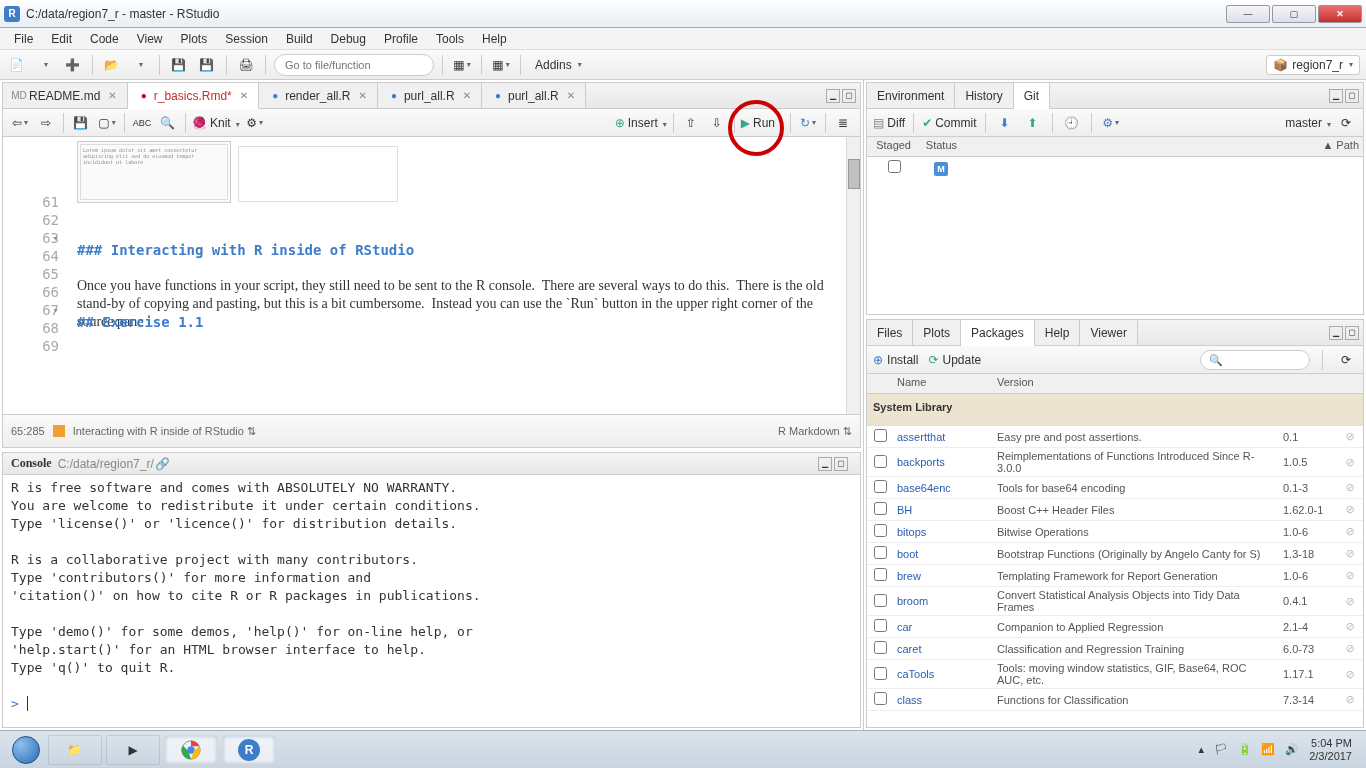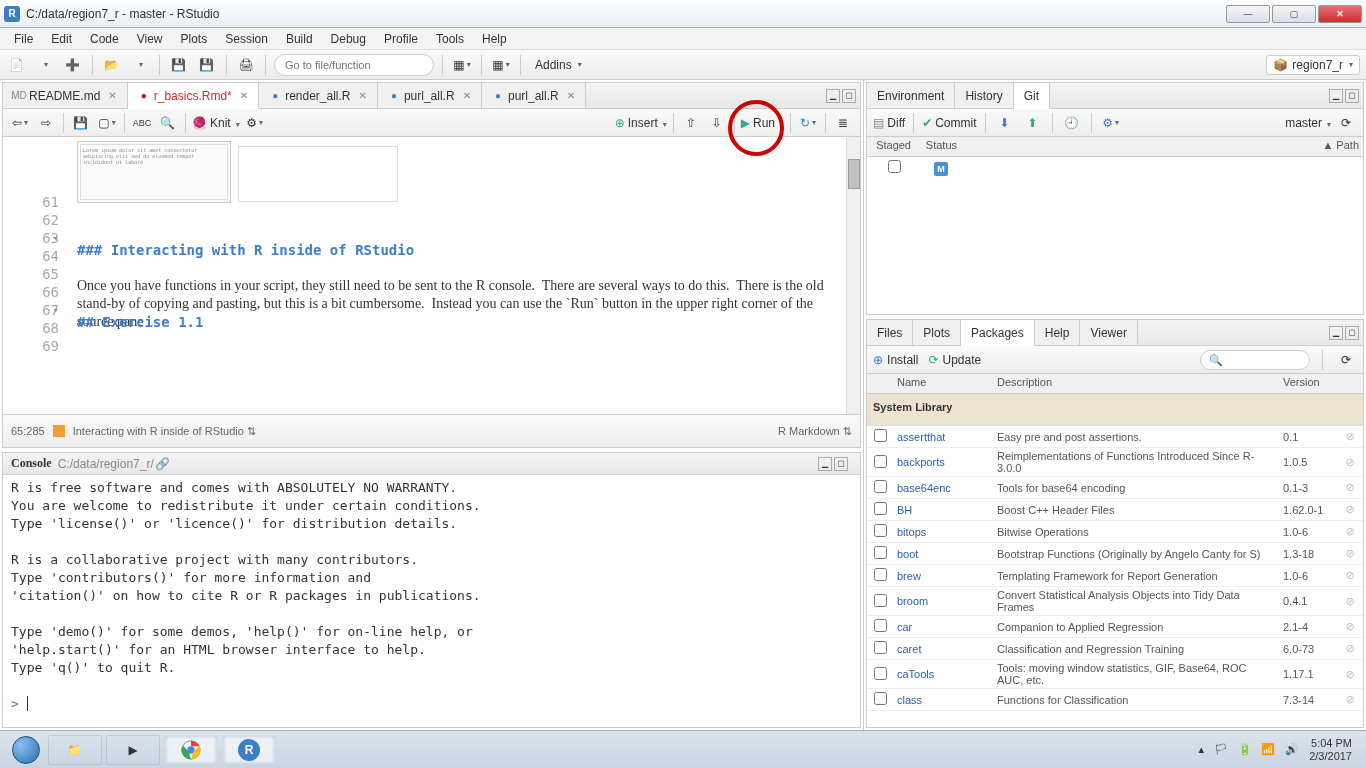--- a/index.html
+++ b/index.html
@@ -380,21 +380,20 @@
             <span style="color:#3a8;">⟳</span>
             <span>Update</span>
           </span>
         <input class="pkg-search" placeholder="🔍" style="">
         <span class="tsep"></span>
         <span class="tbtn">⟳</span>
       </div>
       <div class="pkg-headers">
         <div class="c1"></div>
         <div class="c2">Name</div>
-        <div class="c3">Description</div>
         <div class="c4">Version</div>
         <div class="c5"></div>
       </div>
       <div class="pkg-section">System Library</div>
       <div class="pkg-list" id="pkg-list">
           <div class="pkg-row">
             <div class="c1"><input type="checkbox" style=""></div>
     <div class="c2">assertthat</div>
     <div class="c3">Easy pre and post assertions.</div>
     <div class="c4">0.1</div>

